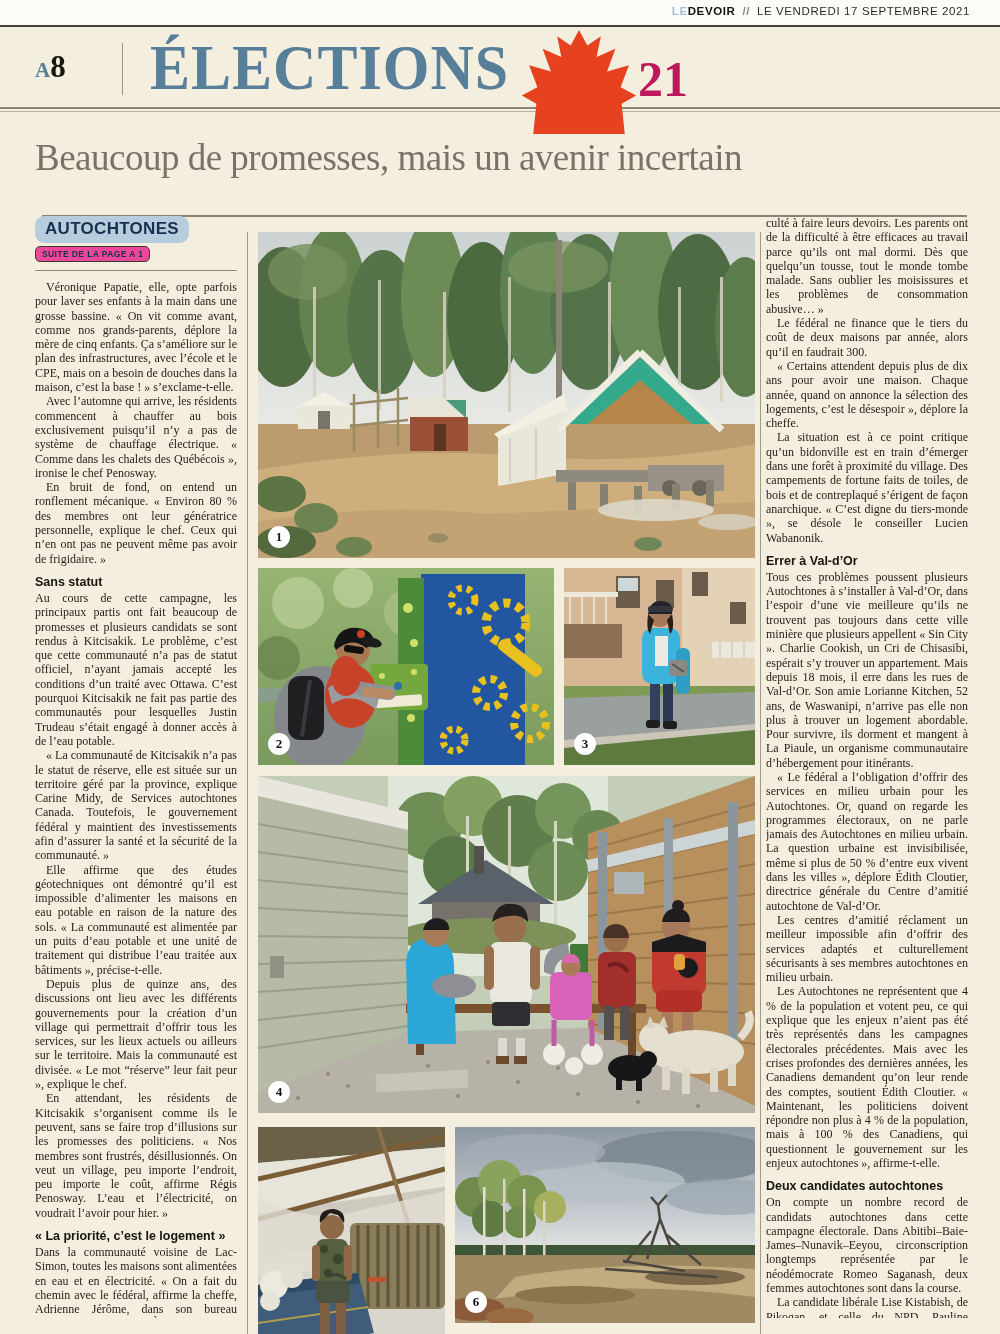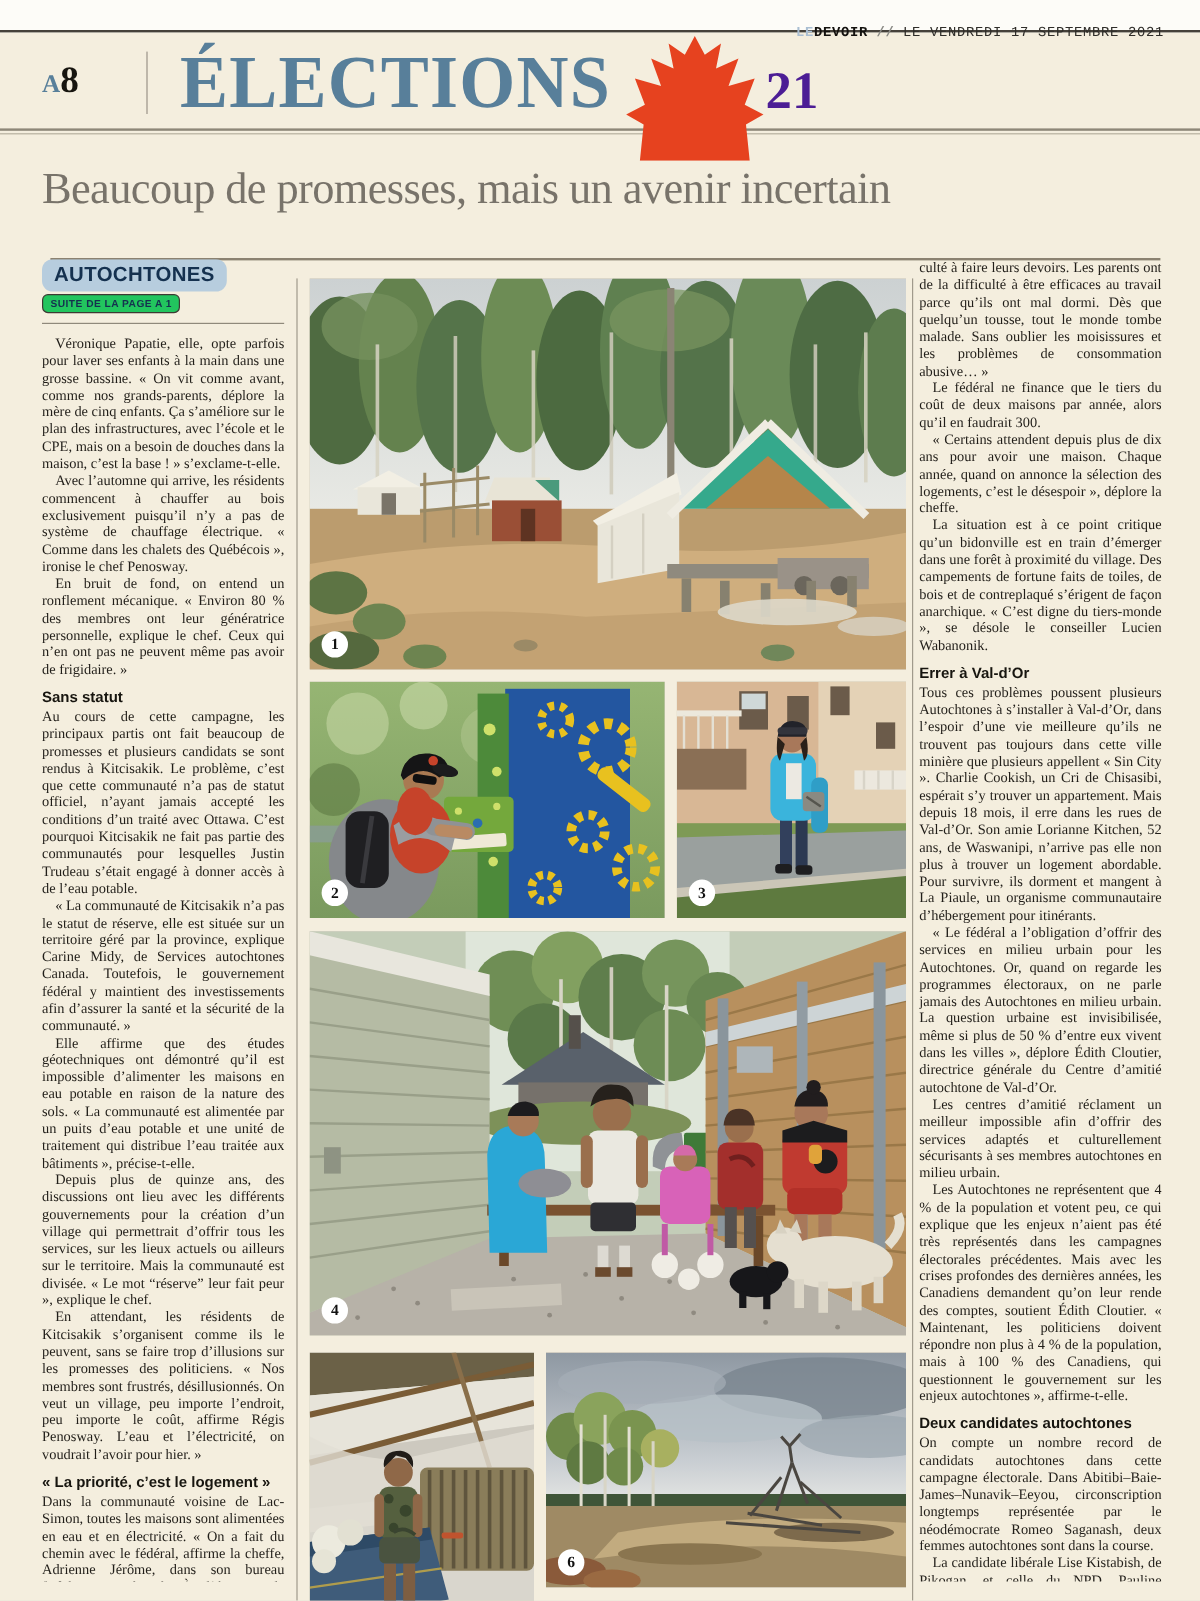--- a/index.html
+++ b/index.html
@@ -1,60 +1,60 @@
 <!DOCTYPE html>
 <html lang="fr"><head>
 <meta charset="utf-8">
 <style>
   html,body{margin:0;padding:0;background:#e9e4d6;}
   .page{position:relative;width:1000px;height:1334px;background:#f4eede;overflow:hidden;
         font-family:"Liberation Serif", serif;color:#1c1a17;}
   
   .masthead{position:absolute;left:0;top:0;width:1000px;height:25px;background:#fdfcf8;
             border-bottom:2px solid #45413a;}
-  .masthead-inner{position:absolute;right:30px;top:21px;font-family:Liberation Mono, monospace;
+  .masthead-inner{position:absolute;right:30px;top:5px;font-family:Liberation Sans, sans-serif;
                   font-size:11.5px;letter-spacing:.6px;white-space:nowrap;}
   .brand-le{color:#a9bed2;font-weight:700;}
   .brand-devoir{color:#13110e;font-weight:700;}
   .mast-sep{color:#8a8a85;font-weight:700;margin:0 7px;}
   .mast-date{color:#2e2c28;font-weight:400;}
   
   .band{position:absolute;left:0;top:27px;width:1000px;height:80px;}
   .band-rule{position:absolute;left:0;top:107px;width:1000px;height:6px;}
   .band-rule .r1{height:2px;background:#8d8778;margin-bottom:2px;}
   .band-rule .r2{height:1px;background:#b6b09e;}
   .folio{position:absolute;left:35px;top:22px;}
   .folio .letter{font-size:21px;font-weight:700;color:#587f9a;}
   .folio .digit{font-size:31px;font-weight:700;color:#17150f;}
   .folio-div{position:absolute;left:122px;top:16px;width:1px;height:52px;background:#9a9488;}
   .section-title{position:absolute;left:150px;top:6px;font-size:60px;font-weight:700;
                  color:#587f9a;letter-spacing:1px;transform:scaleY(1.04);transform-origin:top left;white-space:nowrap;}
   .leaf{position:absolute;left:520px;top:3px;z-index:3;}
-  .year{position:absolute;left:638px;top:23px;font-size:44px;font-weight:700;color:#4c1d95;z-index:3;}
+  .year{position:absolute;left:638px;top:23px;font-size:50px;font-weight:700;color:#be185d;z-index:3;}
   
   .headline{position:absolute;left:35px;top:136px;width:930px;font-size:37px;font-weight:400;
             color:#78736a;letter-spacing:-.5px;}
   .content-rule{position:absolute;left:42px;top:215px;width:925px;height:2px;background:#8b8271;}
   
   .vrule{position:absolute;top:232px;bottom:0;width:1px;background:#a09a8c;}
   .vrule.v1{left:247px;} .vrule.v2{left:760px;}
   .col{position:absolute;top:216px;width:202px;text-align:justify;}
   .col-left{left:35px;height:1102px;overflow:hidden;}
   .col-right{left:766px;height:1102px;overflow:hidden;}
   .body-p{margin:0;font-size:12px;line-height:14.3px;color:#211e19;}
   .body-p.indent{text-indent:11px;}
   .subhead{margin:9px 0 2px 0;font-family:"Liberation Sans",sans-serif;font-size:12.5px;
            font-weight:700;color:#17150f;text-align:left;}
   
   .kicker{margin-bottom:9px;text-align:left;}
   .kicker-tag{display:inline-block;background:#b7cdde;color:#15314f;border-radius:9px;
               font-family:"Liberation Sans",sans-serif;font-weight:700;font-size:17px;
               letter-spacing:.3px;padding:3px 10px 4px;}
   .kicker-suite{display:inline-block;margin-top:2px;border:1.5px solid #3a3possible5ob;}
-  .kicker-suite{border:1.5px solid #3d3a33;border-radius:5px;background:#22c55e;color:#15314f;
+  .kicker-suite{border:1.5px solid #3d3a33;border-radius:5px;background:#ec4899;color:#15314f;
                 font-family:"Liberation Sans",sans-serif;font-weight:700;font-size:8.5px;
                 letter-spacing:.4px;padding:2px 6px;}
   .kicker-rule{height:1px;background:#8f897b;margin-top:8px;}
   
   .photo{position:absolute;overflow:hidden;background:#cfcabc;}
   .photo svg{display:block;}
   .ph1{left:258px;top:232px;width:497px;height:326px;}
   .ph2{left:258px;top:568px;width:296px;height:197px;}
   .ph3{left:564px;top:568px;width:191px;height:197px;}
   .ph4{left:258px;top:776px;width:497px;height:337px;}

